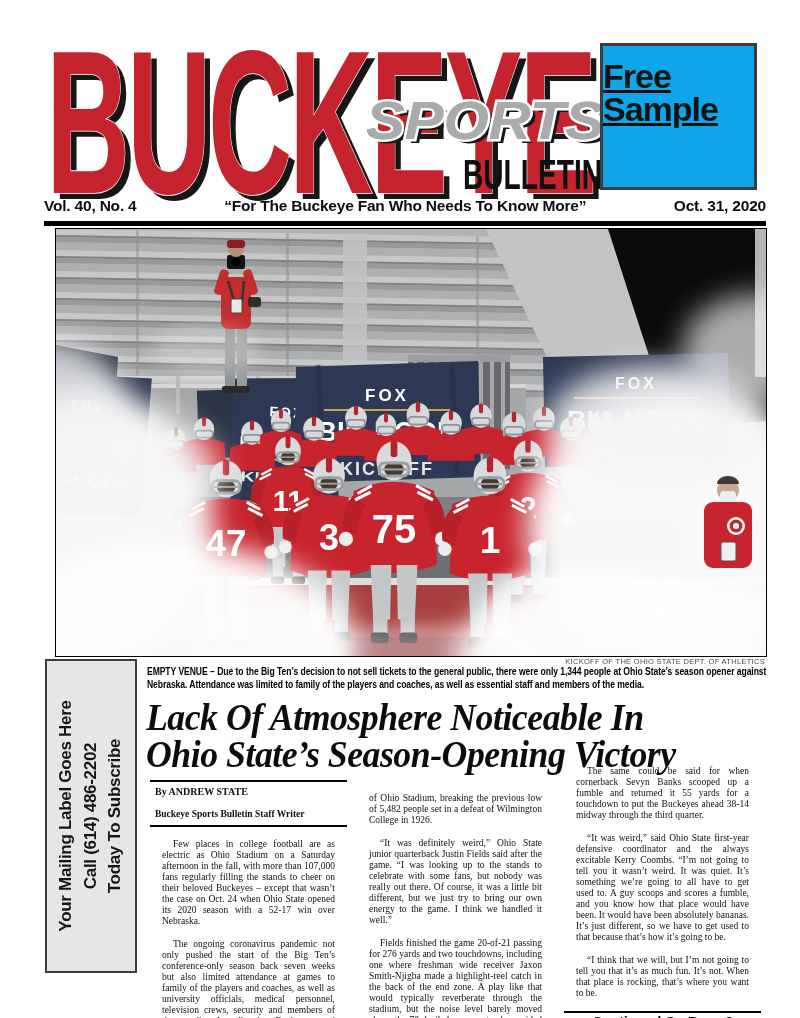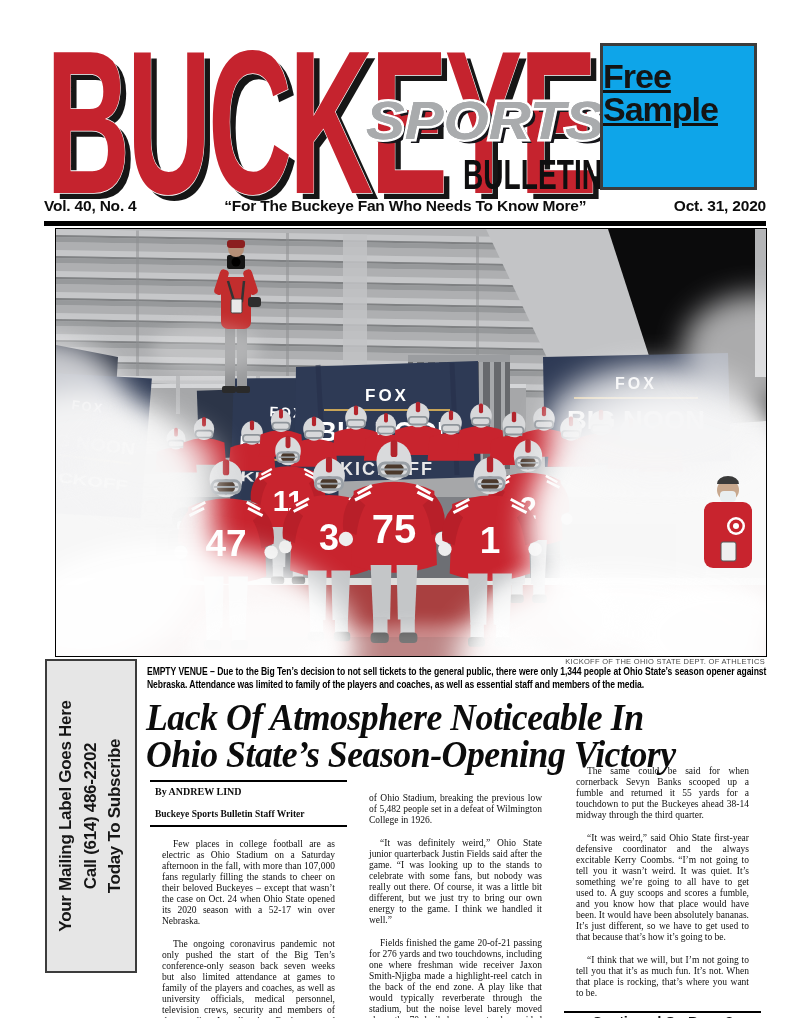--- a/index.html
+++ b/index.html
@@ -334,21 +334,21 @@
     <div data-interactable="false">Today To Subscribe</div>
   </div>
 
   <div id="headline" data-interactable="false">
     <div data-interactable="false">Lack Of Atmosphere Noticeable In</div>
     <div data-interactable="false">Ohio State’s Season-Opening Victory</div>
   </div>
 
   <div class="col" id="col1" data-interactable="false">
     <div id="byline" data-interactable="false">
-      <div class="by-name" data-interactable="false">By ANDREW LIND</div>
+      <div class="by-name" data-interactable="false">By ANDREW STATE</div>
       <div class="by-title" data-interactable="false">Buckeye Sports Bulletin Staff Writer</div>
     </div>
     <p class="ind" data-interactable="false">Few places in college football are as electric as Ohio Stadium on a Saturday afternoon in the fall, with more than 107,000 fans regularly filling the stands to cheer on their beloved Buckeyes – except that wasn’t the case on Oct. 24 when Ohio State opened its 2020 season with a 52-17 win over Nebraska.</p>
     <p class="ind" data-interactable="false">The ongoing coronavirus pandemic not only pushed the start of the Big Ten’s conference-only season back seven weeks but also limited attendance at games to family of the players and coaches, as well as university officials, medical personnel, television crews, security and members of the media. In all, the Buckeyes and Cornhuskers played in front of 1,344 people – the smallest crowd in the 99-season history</p>
   </div>
 
   <div class="col" id="col2" data-interactable="false">
     <p data-interactable="false">of Ohio Stadium, breaking the previous low of 5,482 people set in a defeat of Wilmington College in 1926.</p>
     <p class="ind" data-interactable="false">“It was definitely weird,” Ohio State junior quarterback Justin Fields said after the game. “I was looking up to the stands to celebrate with some fans, but nobody was really out there. Of course, it was a little bit different, but we just try to bring our own energy to the game. I think we handled it well.”</p>
     <p class="ind" data-interactable="false">Fields finished the game 20-of-21 passing for 276 yards and two touchdowns, including one where freshman wide receiver Jaxon Smith-Njigba made a highlight-reel catch in the back of the end zone. A play like that would typically reverberate through the stadium, but the noise level barely moved above the 70-decibel murmur track provided by the Big Ten for use during games.</p>

